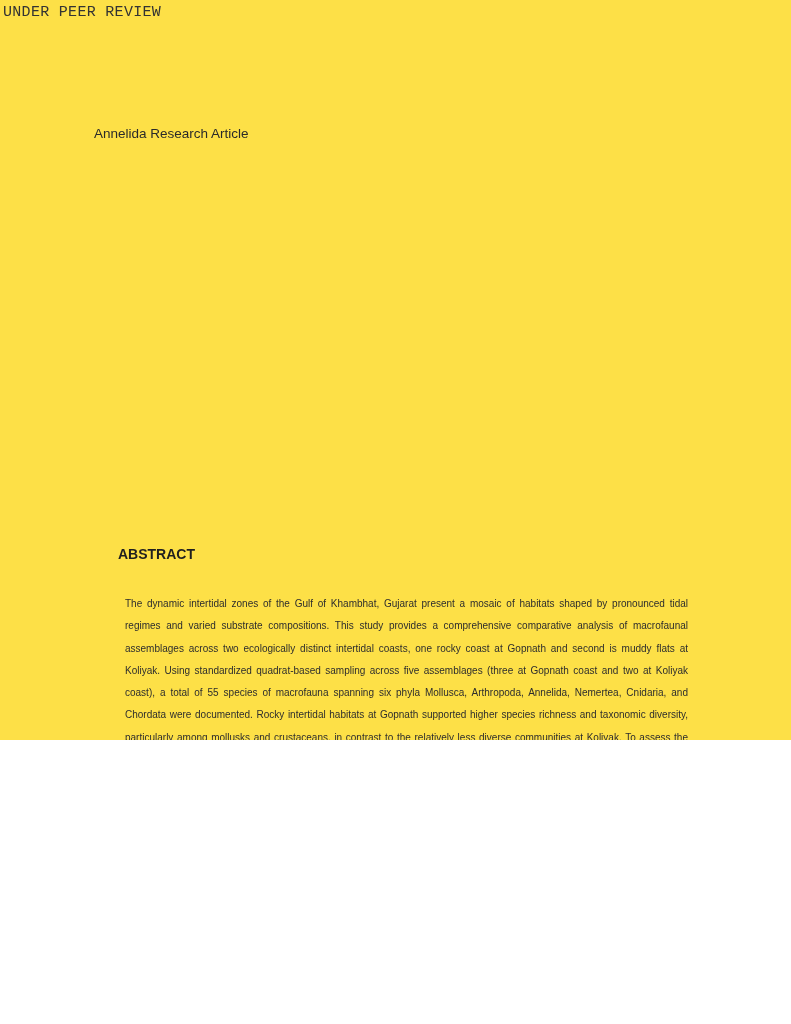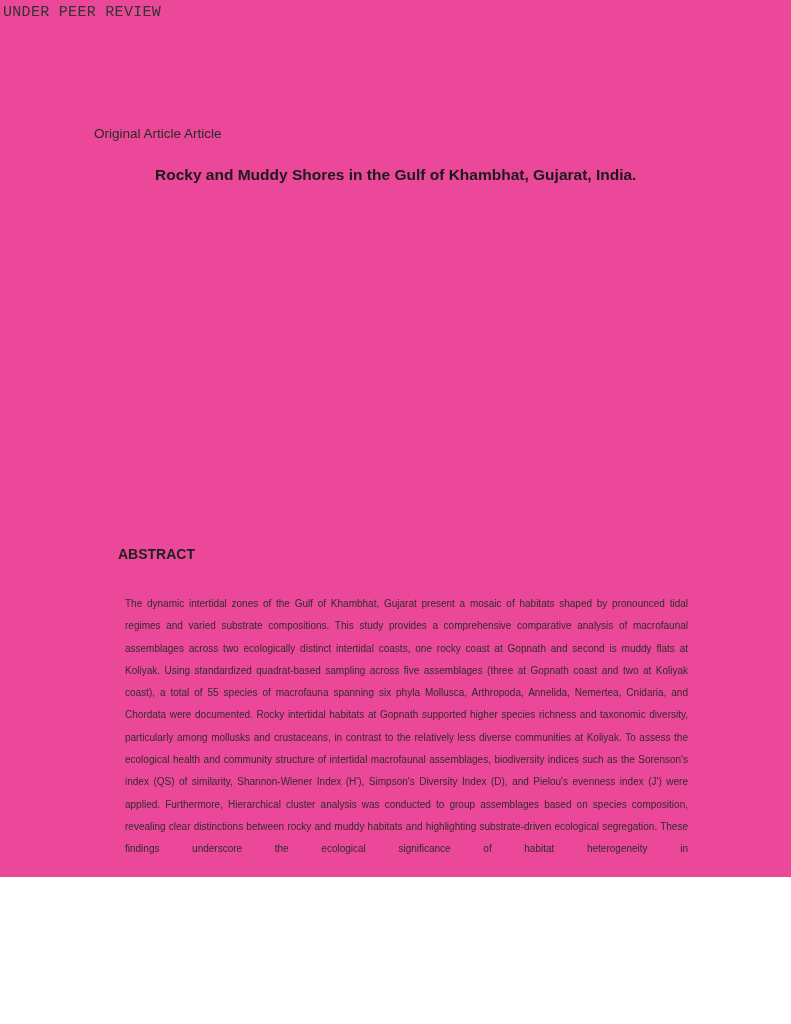--- a/index.html
+++ b/index.html
@@ -3,22 +3,22 @@
 <meta charset="utf-8">
 <style>
   html, body {
     margin: 0;
     padding: 0;
     background: #ffffff;
   }
   .page {
     position: relative;
     width: 791px;
-    height: 877px;
-    background: #ec4899;
+    height: 740px;
+    background: #fde047;
     overflow: hidden;
     font-family: "Liberation Sans", sans-serif;
   }
   .watermark {
     position: absolute;
     left: 3px;
     top: 4px;
     font-family: "Liberation Mono", monospace;
     font-size: 15px;
     letter-spacing: 0.3px;
@@ -72,23 +72,22 @@
     margin: 12px;
   }
 </style>
 </head>
 <body>
 
 <div class="page">
 
   <div class="watermark">UNDER PEER REVIEW</div>
 
-  <div class="article-type">Original Article Article</div>
+  <div class="article-type">Annelida Research Article</div>
 
   <h1 class="title-block">
-    <span class="title-line2">Rocky and Muddy Shores in the Gulf of Khambhat, Gujarat, India.</span>
   </h1>
 
   <h2 class="abstract-heading">ABSTRACT</h2>
 
   <p class="abstract-body">The dynamic intertidal zones of the Gulf of Khambhat, Gujarat present a mosaic of habitats shaped by pronounced tidal regimes and varied substrate compositions. This study provides a comprehensive comparative analysis of macrofaunal assemblages across two ecologically distinct intertidal coasts, one rocky coast at Gopnath and second is muddy flats at Koliyak. Using standardized quadrat-based sampling across five assemblages (three at Gopnath coast and two at Koliyak coast), a total of 55 species of macrofauna spanning six phyla Mollusca, Arthropoda, Annelida, Nemertea, Cnidaria, and Chordata were documented. Rocky intertidal habitats at Gopnath supported higher species richness and taxonomic diversity, particularly among mollusks and crustaceans, in contrast to the relatively less diverse communities at Koliyak. To assess the ecological health and community structure of intertidal macrofaunal assemblages, biodiversity indices such as the Sorenson's index (QS) of similarity, Shannon-Wiener Index (H'), Simpson's Diversity Index (D), and Pielou's evenness index (J') were applied. Furthermore, Hierarchical cluster analysis was conducted to group assemblages based on species composition, revealing clear distinctions between rocky and muddy habitats and highlighting substrate-driven ecological segregation. These findings underscore the ecological significance of habitat heterogeneity in</p>
 
 </div>
 
 </body></html>

